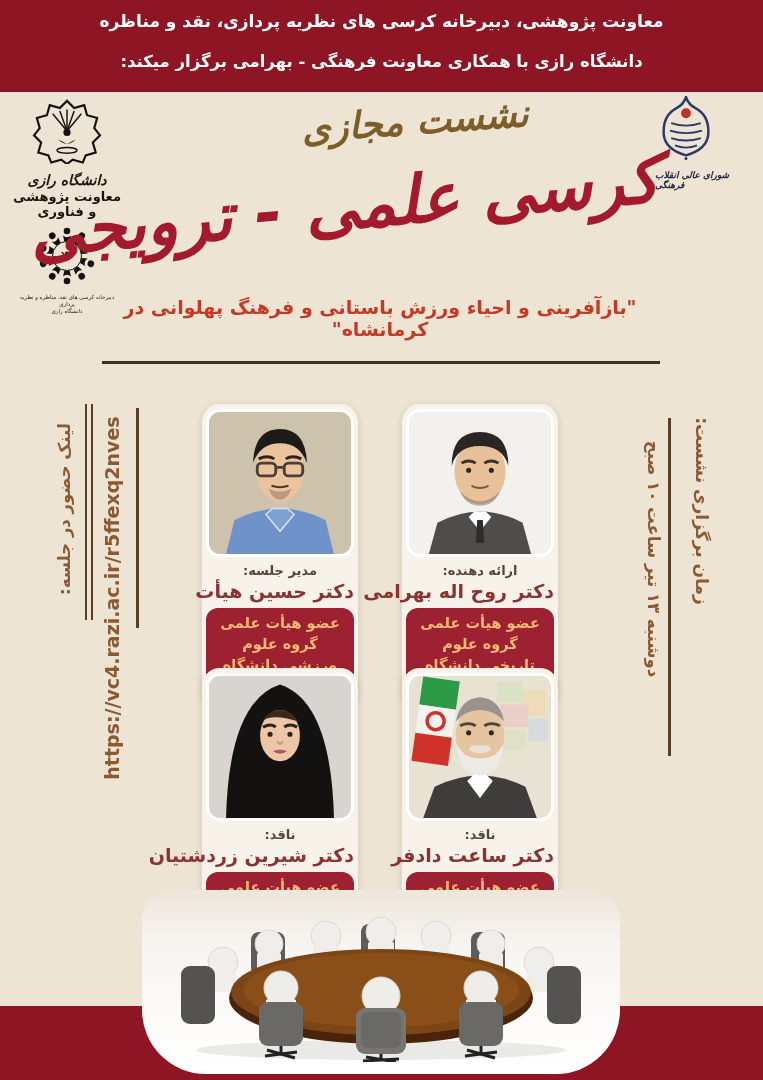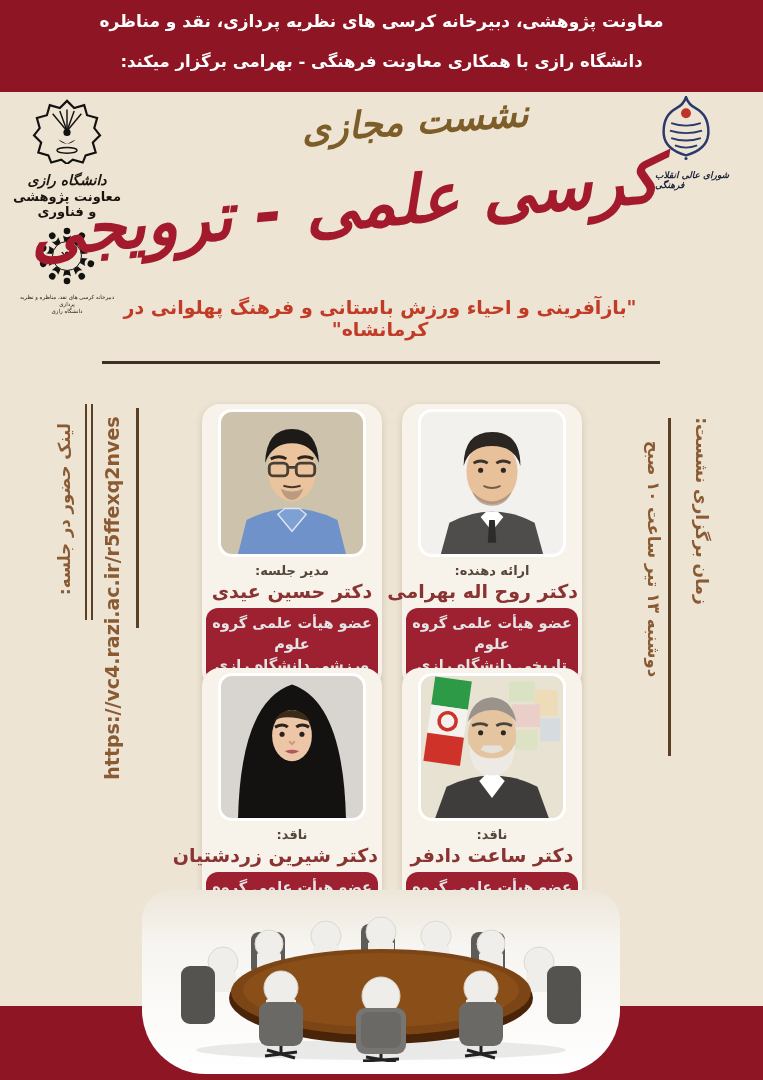--- a/index.html
+++ b/index.html
@@ -31,26 +31,26 @@
   .sched-label{left:716px;top:400px;width:222px;height:28px;line-height:28px;font-size:17px;transform:rotate(90deg);transform-origin:top left;}
   .sched-value{left:666px;top:416px;width:286px;height:26px;line-height:26px;font-size:16.5px;transform:rotate(90deg);transform-origin:top left;}
   .vline-r{position:absolute;left:668px;top:418px;width:3px;height:338px;background:#5A4126;}
   .link-label{left:52px;top:618px;width:218px;height:26px;line-height:26px;font-size:16.5px;transform:rotate(-90deg);transform-origin:top left;}
   .link-url{left:96px;top:788px;width:380px;height:32px;line-height:32px;font-size:19px;transform:rotate(-90deg);transform-origin:top left;direction:ltr;}
   .vline-l1{position:absolute;left:85px;top:404px;width:2px;height:216px;background:#5A4126;}
   .vline-l2{position:absolute;left:91px;top:404px;width:2px;height:216px;background:#5A4126;}
   .vline-l3{position:absolute;left:136px;top:408px;width:3px;height:220px;background:#5A4126;}
 
   
-  .card{position:absolute;width:180px;background:#F8F3EA;border-radius:18px;box-shadow:0 2px 7px rgba(90,60,30,.18);padding:5px 4px 6px 4px;box-sizing:border-box;text-align:center;}
+  .card{position:absolute;width:156px;background:#F8F3EA;border-radius:18px;box-shadow:0 2px 7px rgba(90,60,30,.18);padding:5px 4px 6px 4px;box-sizing:border-box;text-align:center;}
   .photo{width:148px;height:148px;margin:0 auto;border-radius:14px;overflow:hidden;background:#fff;border:3px solid #fff;box-sizing:border-box;}
   .photo svg{display:block;width:100%;height:100%;}
   .role{font-size:13px;font-weight:700;color:#55453A;margin-top:6px;}
   .pname{font-size:19px;font-weight:700;color:#8A3333;margin-top:2px;white-space:nowrap;}
-  .badge{margin-top:6px;background:#9D2130;border-radius:12px;color:#e5e5e5;font-size:14.5px;font-weight:700;padding:5px 2px 7px 2px;line-height:21px;}
+  .badge{margin-top:6px;background:#9D2130;border-radius:12px;color:#fdba74;font-size:14.5px;font-weight:700;padding:5px 2px 7px 2px;line-height:21px;}
   .c-tr{left:402px;top:404px;}
   .c-tl{left:202px;top:404px;}
   .c-br{left:402px;top:668px;}
   .c-bl{left:202px;top:668px;}
 
   
   .footer{position:absolute;left:0;top:1006px;width:763px;height:74px;background:#8E1523;}
   .blob{position:absolute;left:142px;top:890px;width:478px;height:184px;border-radius:30px 30px 64px 64px;background:linear-gradient(180deg,#EDE6DA 0%,#F7F5F1 30%,#FFFFFF 100%);}
   .blob svg{position:absolute;left:9px;top:14px;}
 </style>
@@ -175,21 +175,21 @@
         <path d="M31 36 Q32 12 50 12 Q68 12 69 36 Q64 22 50 22 Q36 22 31 36 Z" fill="#1D1A17"></path>
         <rect x="34" y="36" width="13" height="9" rx="3" fill="none" stroke="#4A3F35" stroke-width="2"></rect>
         <rect x="53" y="36" width="13" height="9" rx="3" fill="none" stroke="#4A3F35" stroke-width="2"></rect>
         <line x1="47" y1="39" x2="53" y2="39" stroke="#4A3F35" stroke-width="2"></line>
         <path d="M35 33 Q41 30 46 33 M54 33 Q59 30 65 33" stroke="#2A241E" stroke-width="2" fill="none"></path>
         <path d="M42 54 Q50 58 58 54 Q55 62 50 62 Q45 62 42 54 Z" fill="#8A7260" opacity="0.5"></path>
         <path d="M44 52 Q50 54 56 52" stroke="#4A352C" stroke-width="1.5" fill="none"></path>
       </svg>
     </div>
     <div class="role" dir="rtl">مدیر جلسه:</div>
-    <div class="pname" dir="rtl">دکتر حسین عیدی</div>
+    <div class="pname" dir="rtl">دکتر حسین هیأت</div>
     <div class="badge" dir="rtl">
       <div>عضو هیأت علمی گروه علوم</div>
       <div>ورزشی دانشگاه رازی</div>
     </div>
   </div>
 
   <div class="card c-br">
     <div class="photo">
       <svg viewBox="0 0 100 100" preserveAspectRatio="none">
         <rect width="100" height="100" fill="#E8E2D2"></rect>

